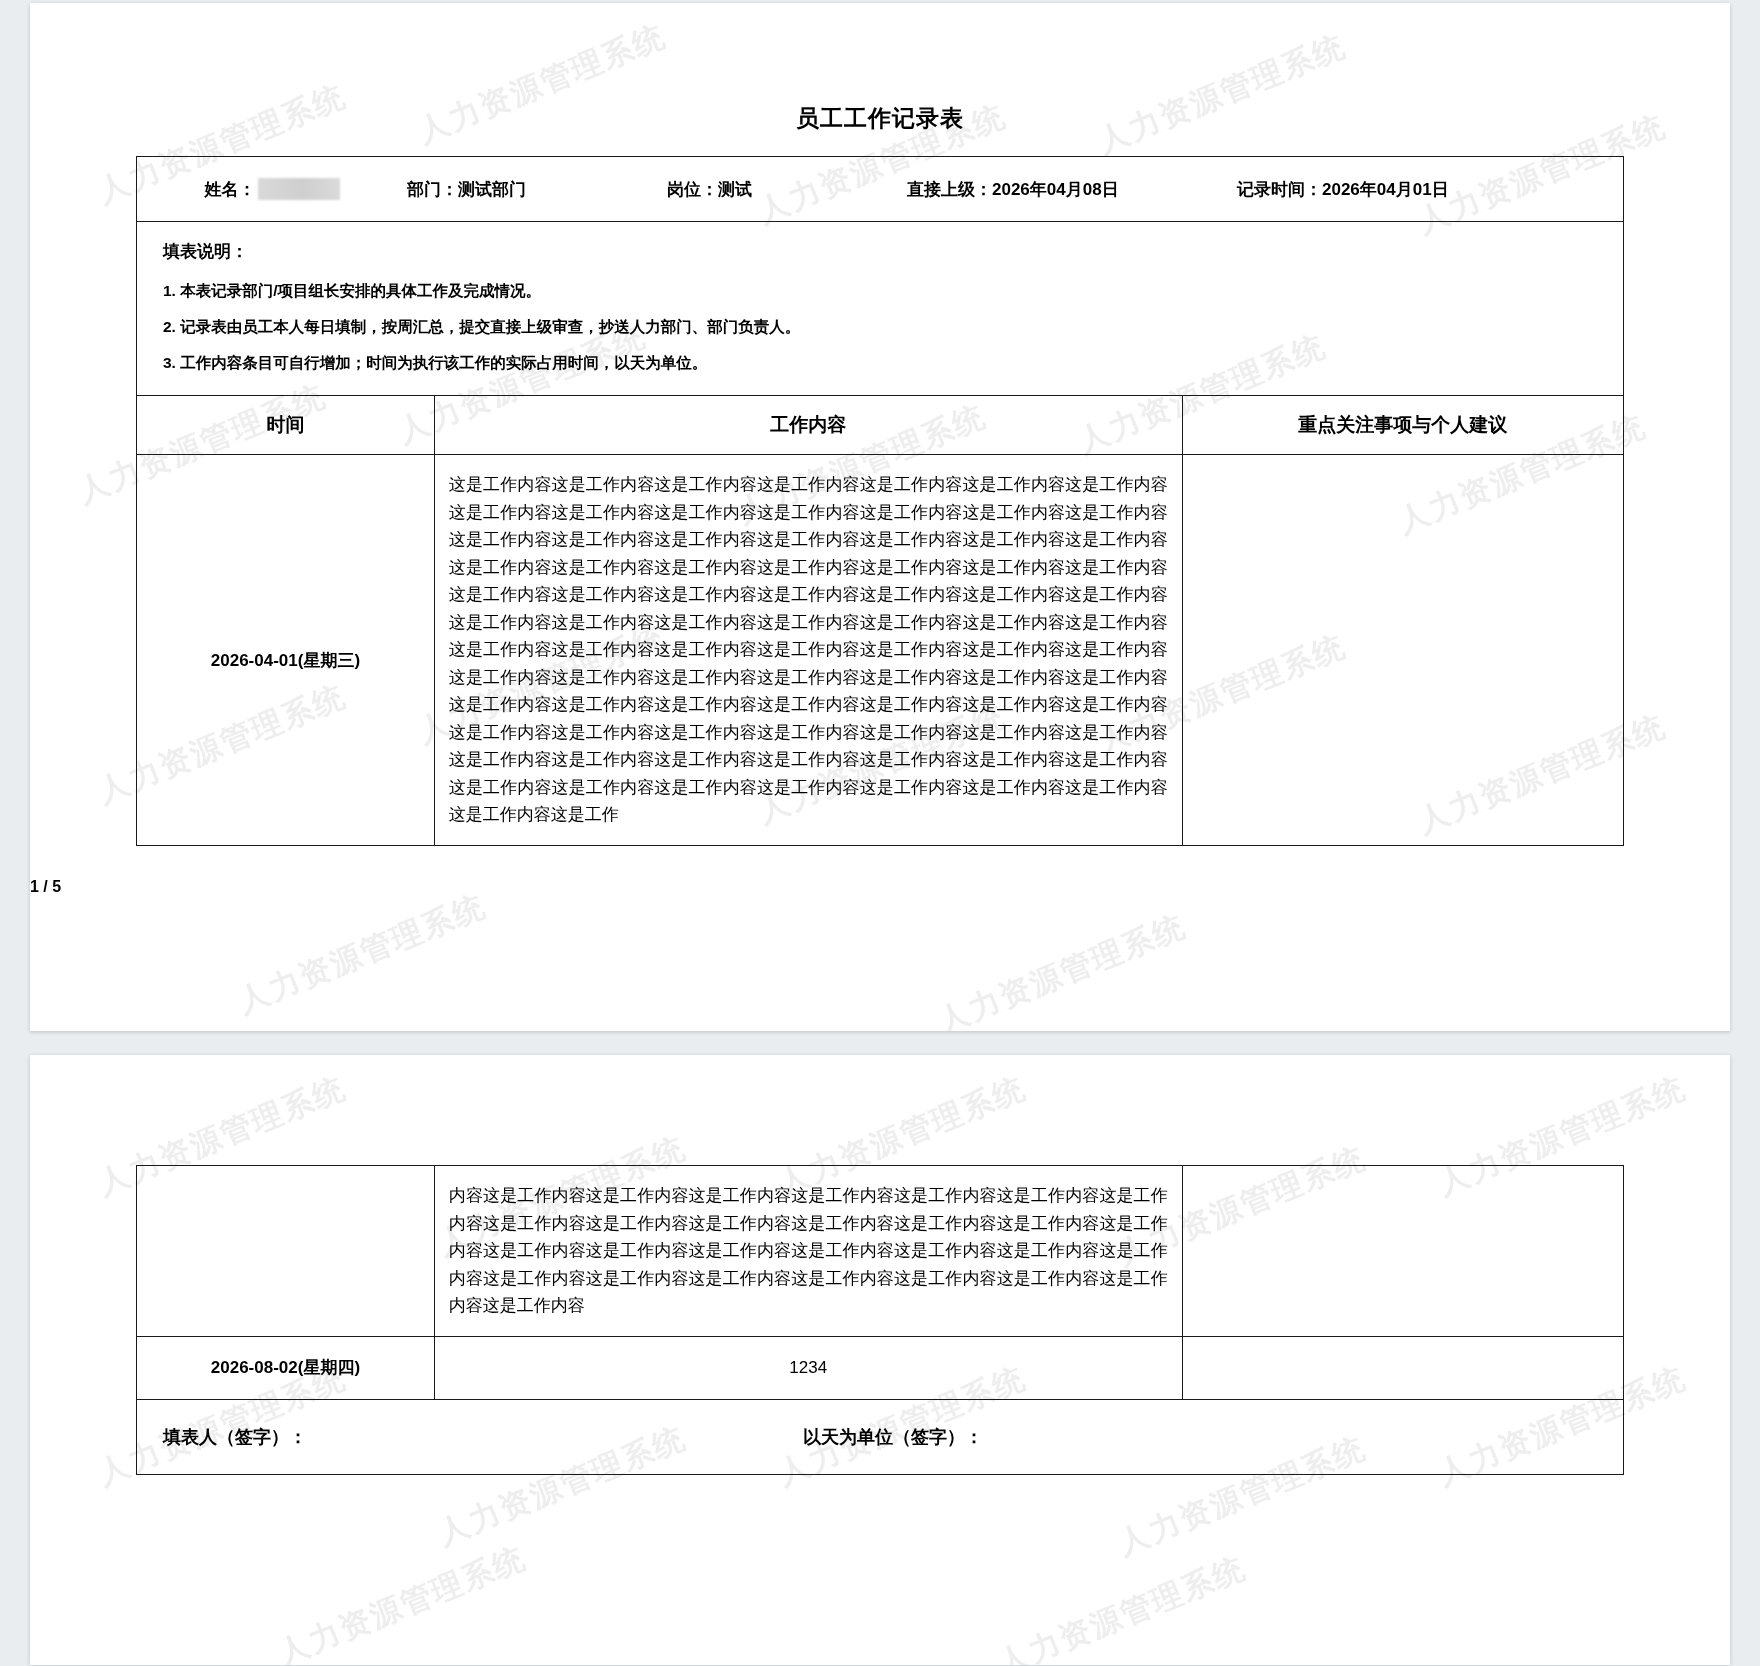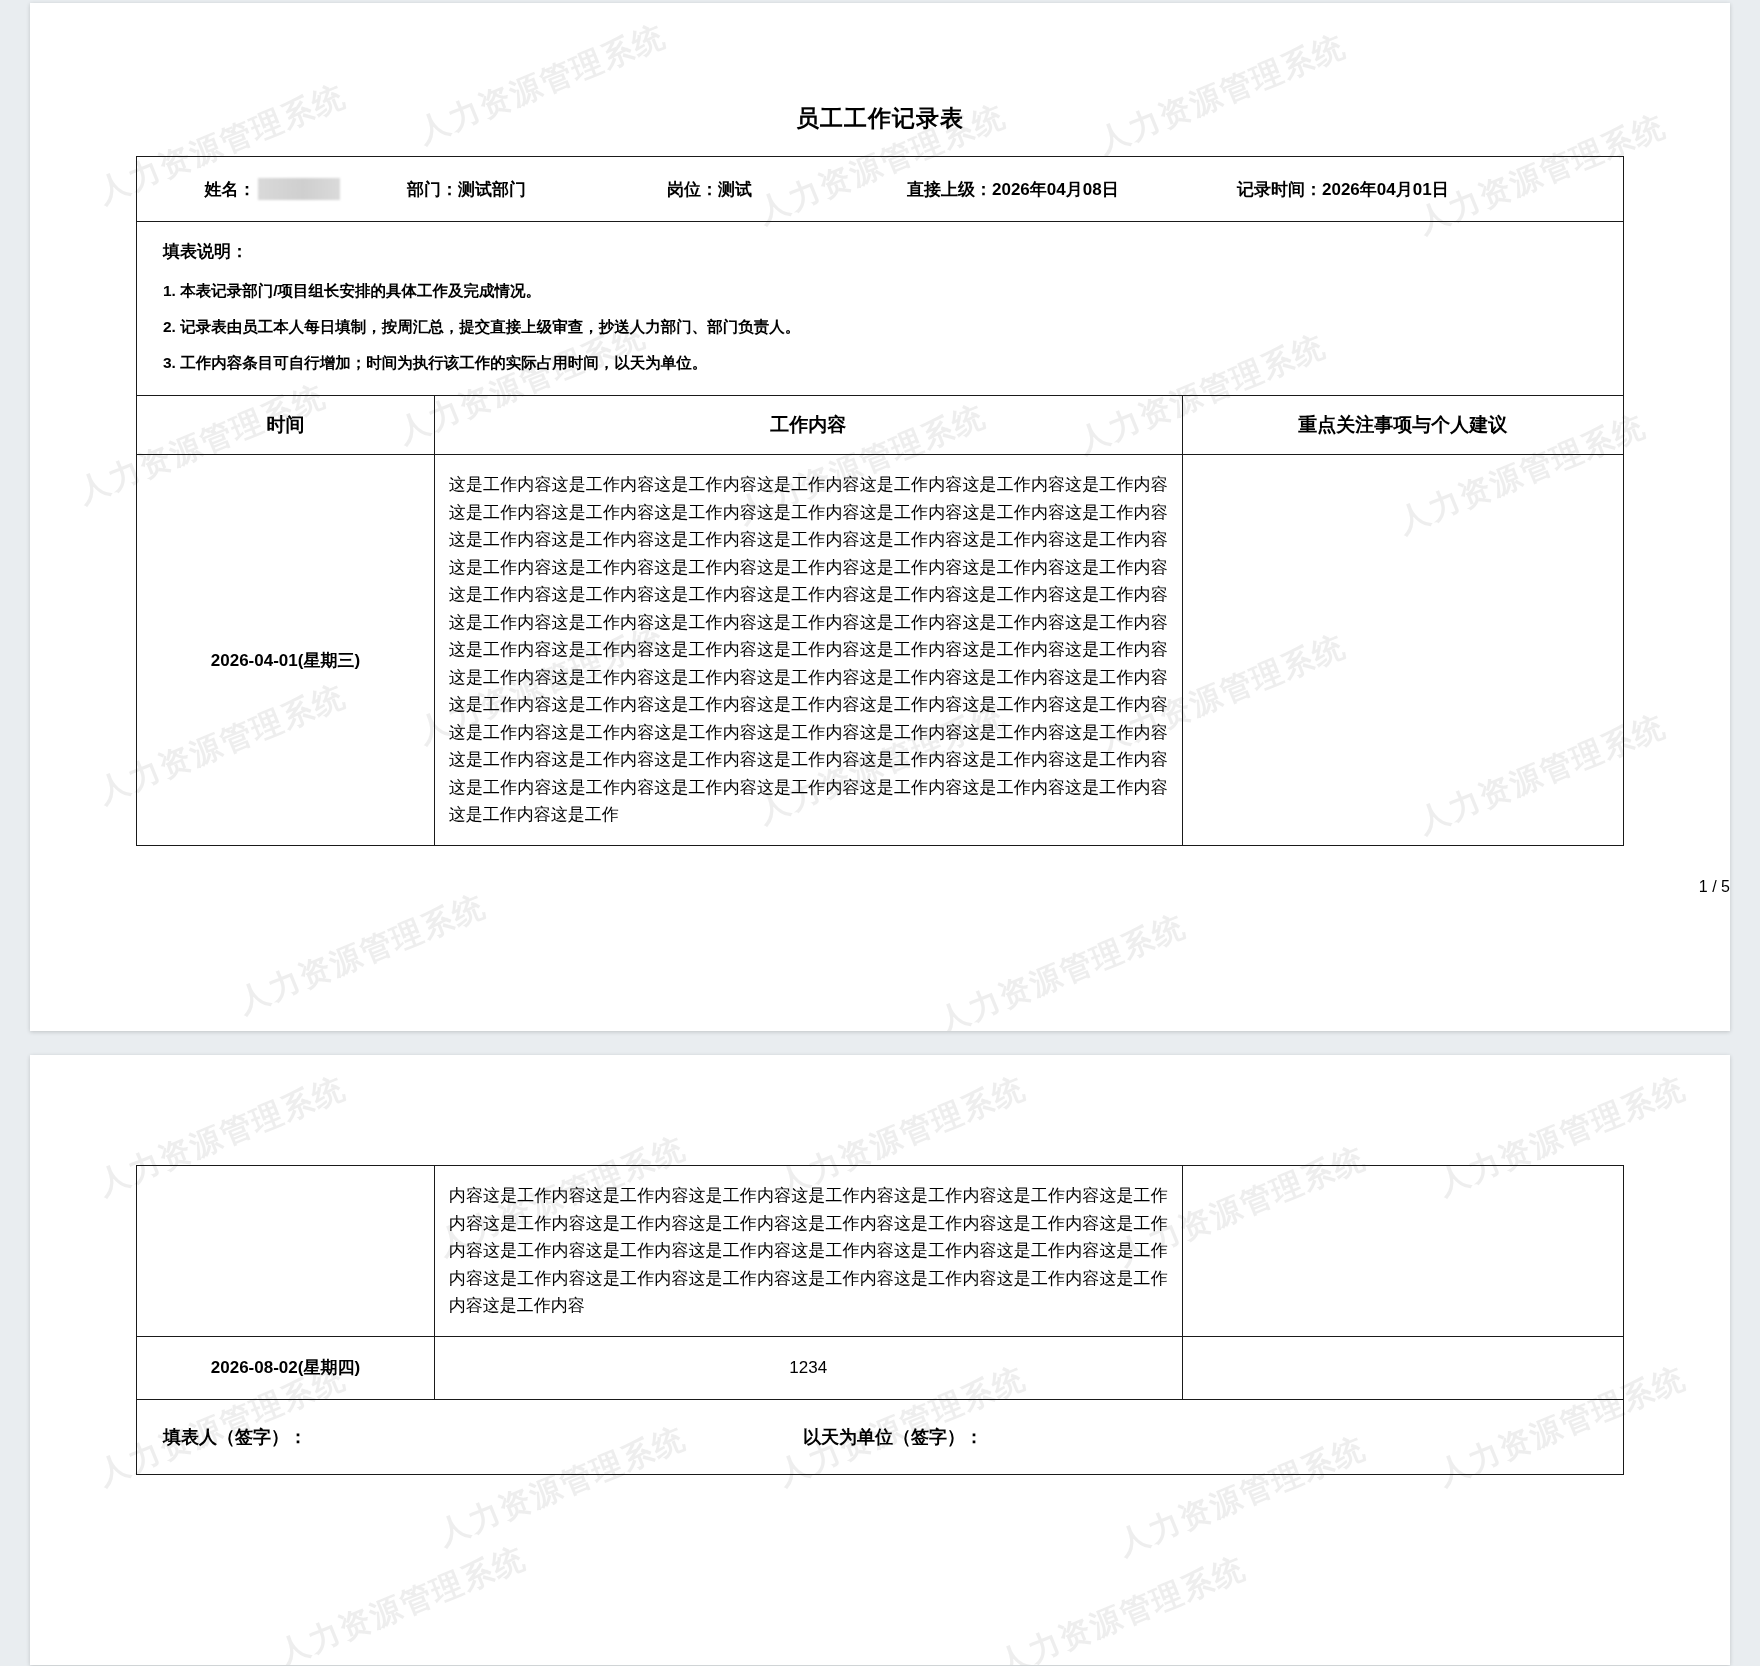--- a/index.html
+++ b/index.html
@@ -158,23 +158,23 @@
     word-break: break-all;
   }
   .cell-note { }
 
   .work-clip-top {
     max-height: 460px;
     overflow: hidden;
   }
 
   .page-number {
-    text-align: right;
+    text-align: left;
     font-size: 16px;
-    font-weight: 400;
+    font-weight: 700;
     color: #000;
     padding-top: 32px;
   }
 
   
   .p2-top-spacer { height: 110px; }
   .cell-time-p2 {
     text-align: center;
     font-size: 17px;
     font-weight: 700;

